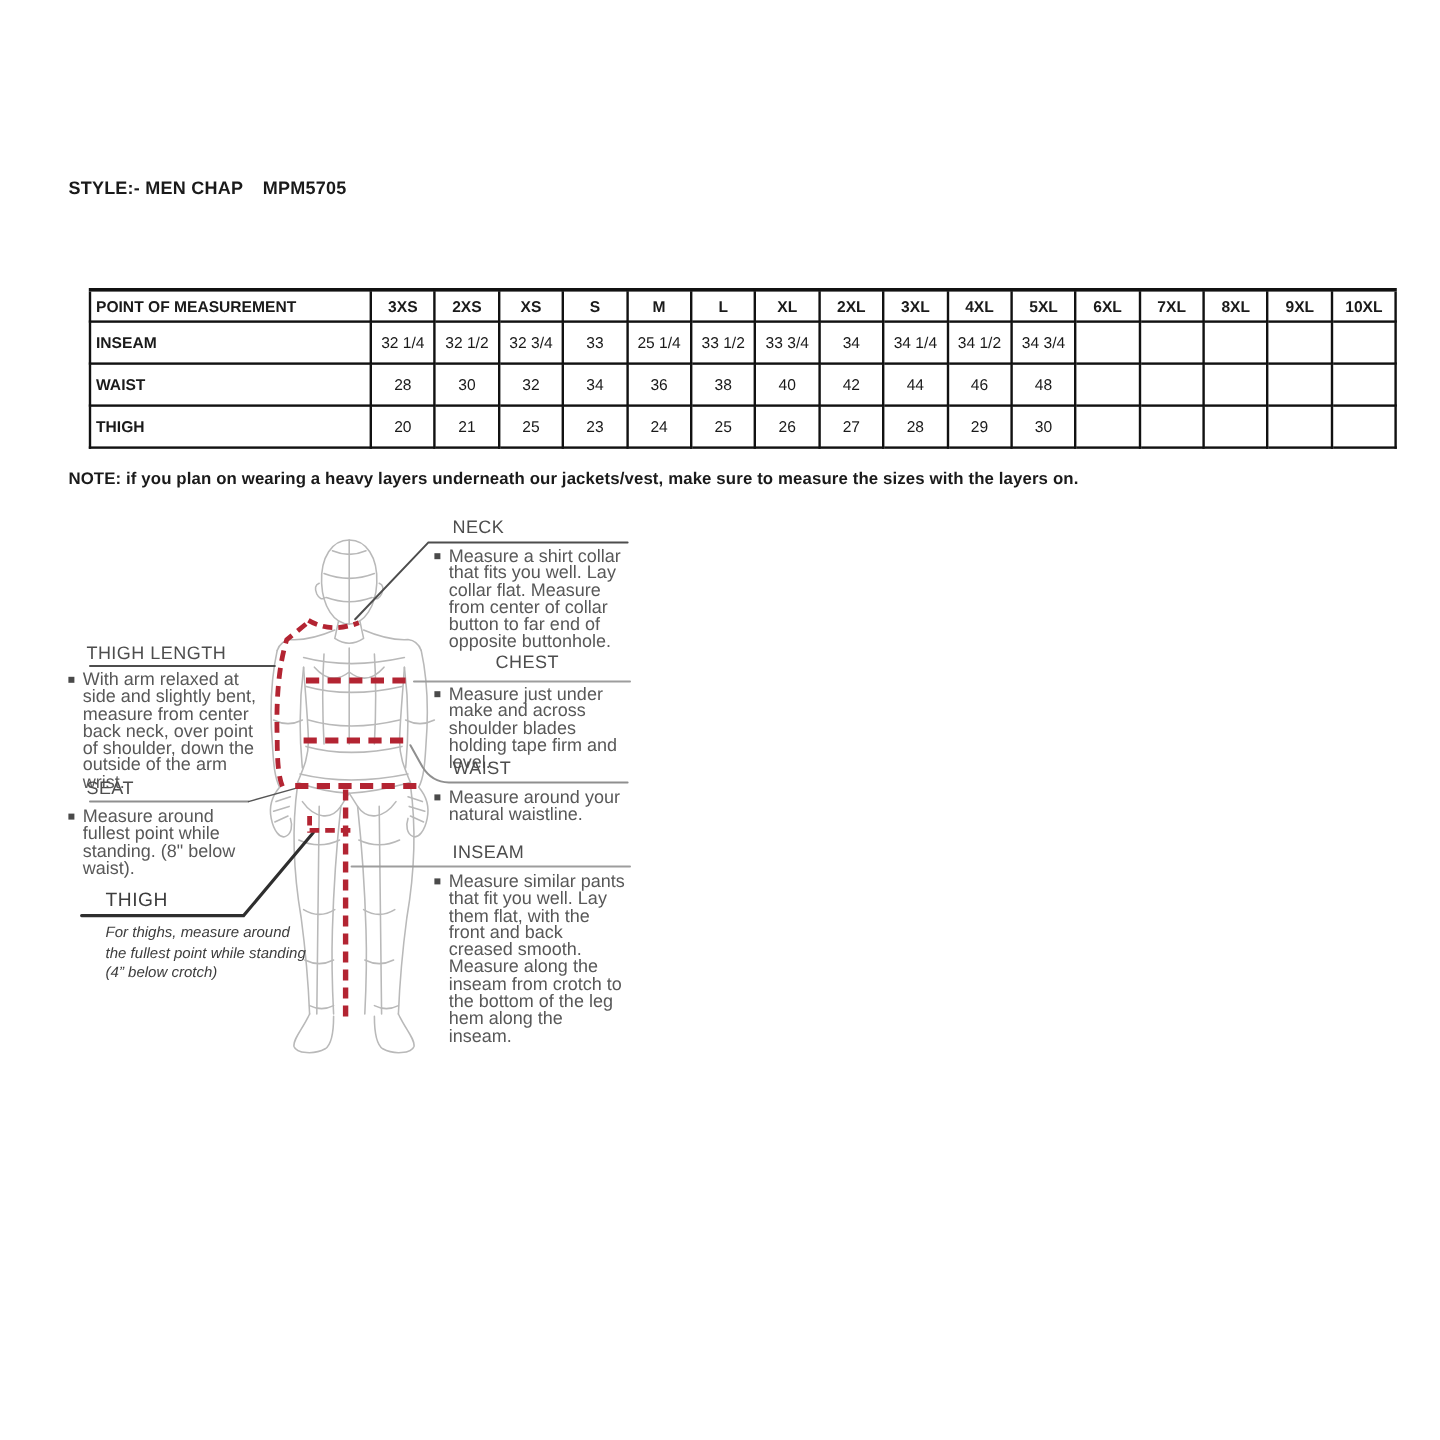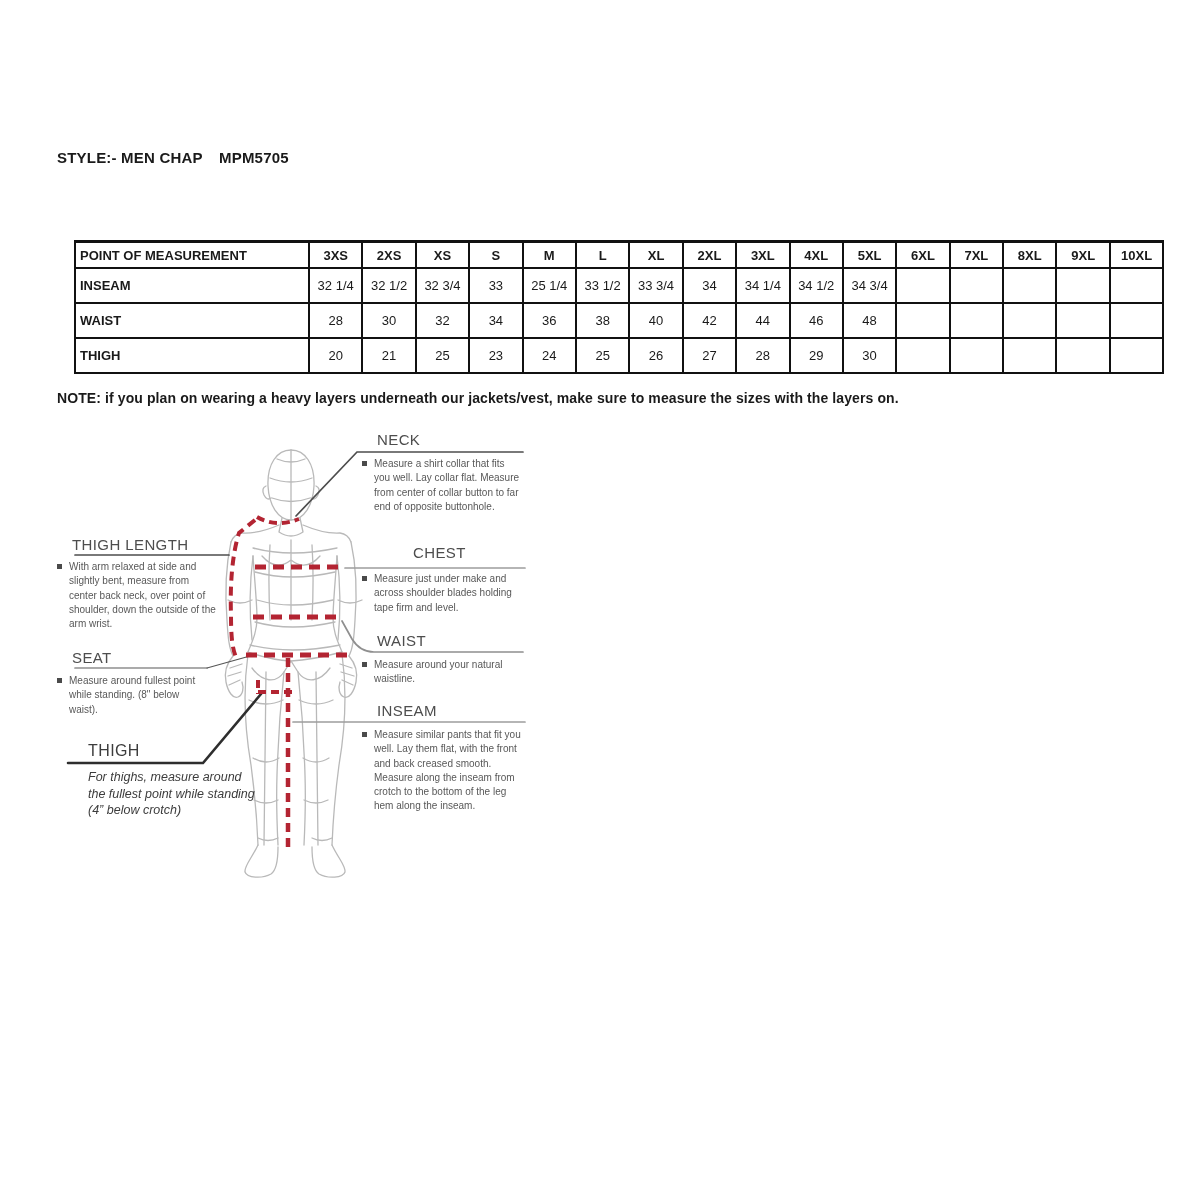--- a/index.html
+++ b/index.html
@@ -23,21 +23,21 @@
 
   
   .note{top:390px;left:57px;font-size:14px;font-weight:bold;letter-spacing:.1px;}
 
   
   svg.diagram{top:0;left:0;pointer-events:none;}
 
   
   .m-title{font-size:15px;color:#4d4d4d;letter-spacing:.4px;}
   .m-title.dark{color:#3d3d3d;}
-  .m-text{font-size:10px;line-height:14.3px;color:#585858;}
+  .m-text{font-size:15px;line-height:14.3px;color:#585858;}
   .bullet-row{display:flex;gap:7px;}
   .bullet{width:5px;height:5px;background:#4a4a4a;margin-top:4px;flex:0 0 auto;}
   .thigh-text{font-size:12.5px;line-height:16.5px;color:#3c3c3c;font-style:italic;}
 </style>
 </head>
 <body>
 
 <div class="abs doc-title">STYLE:- MEN CHAP</div>
 <div class="abs doc-code">MPM5705</div>
 

